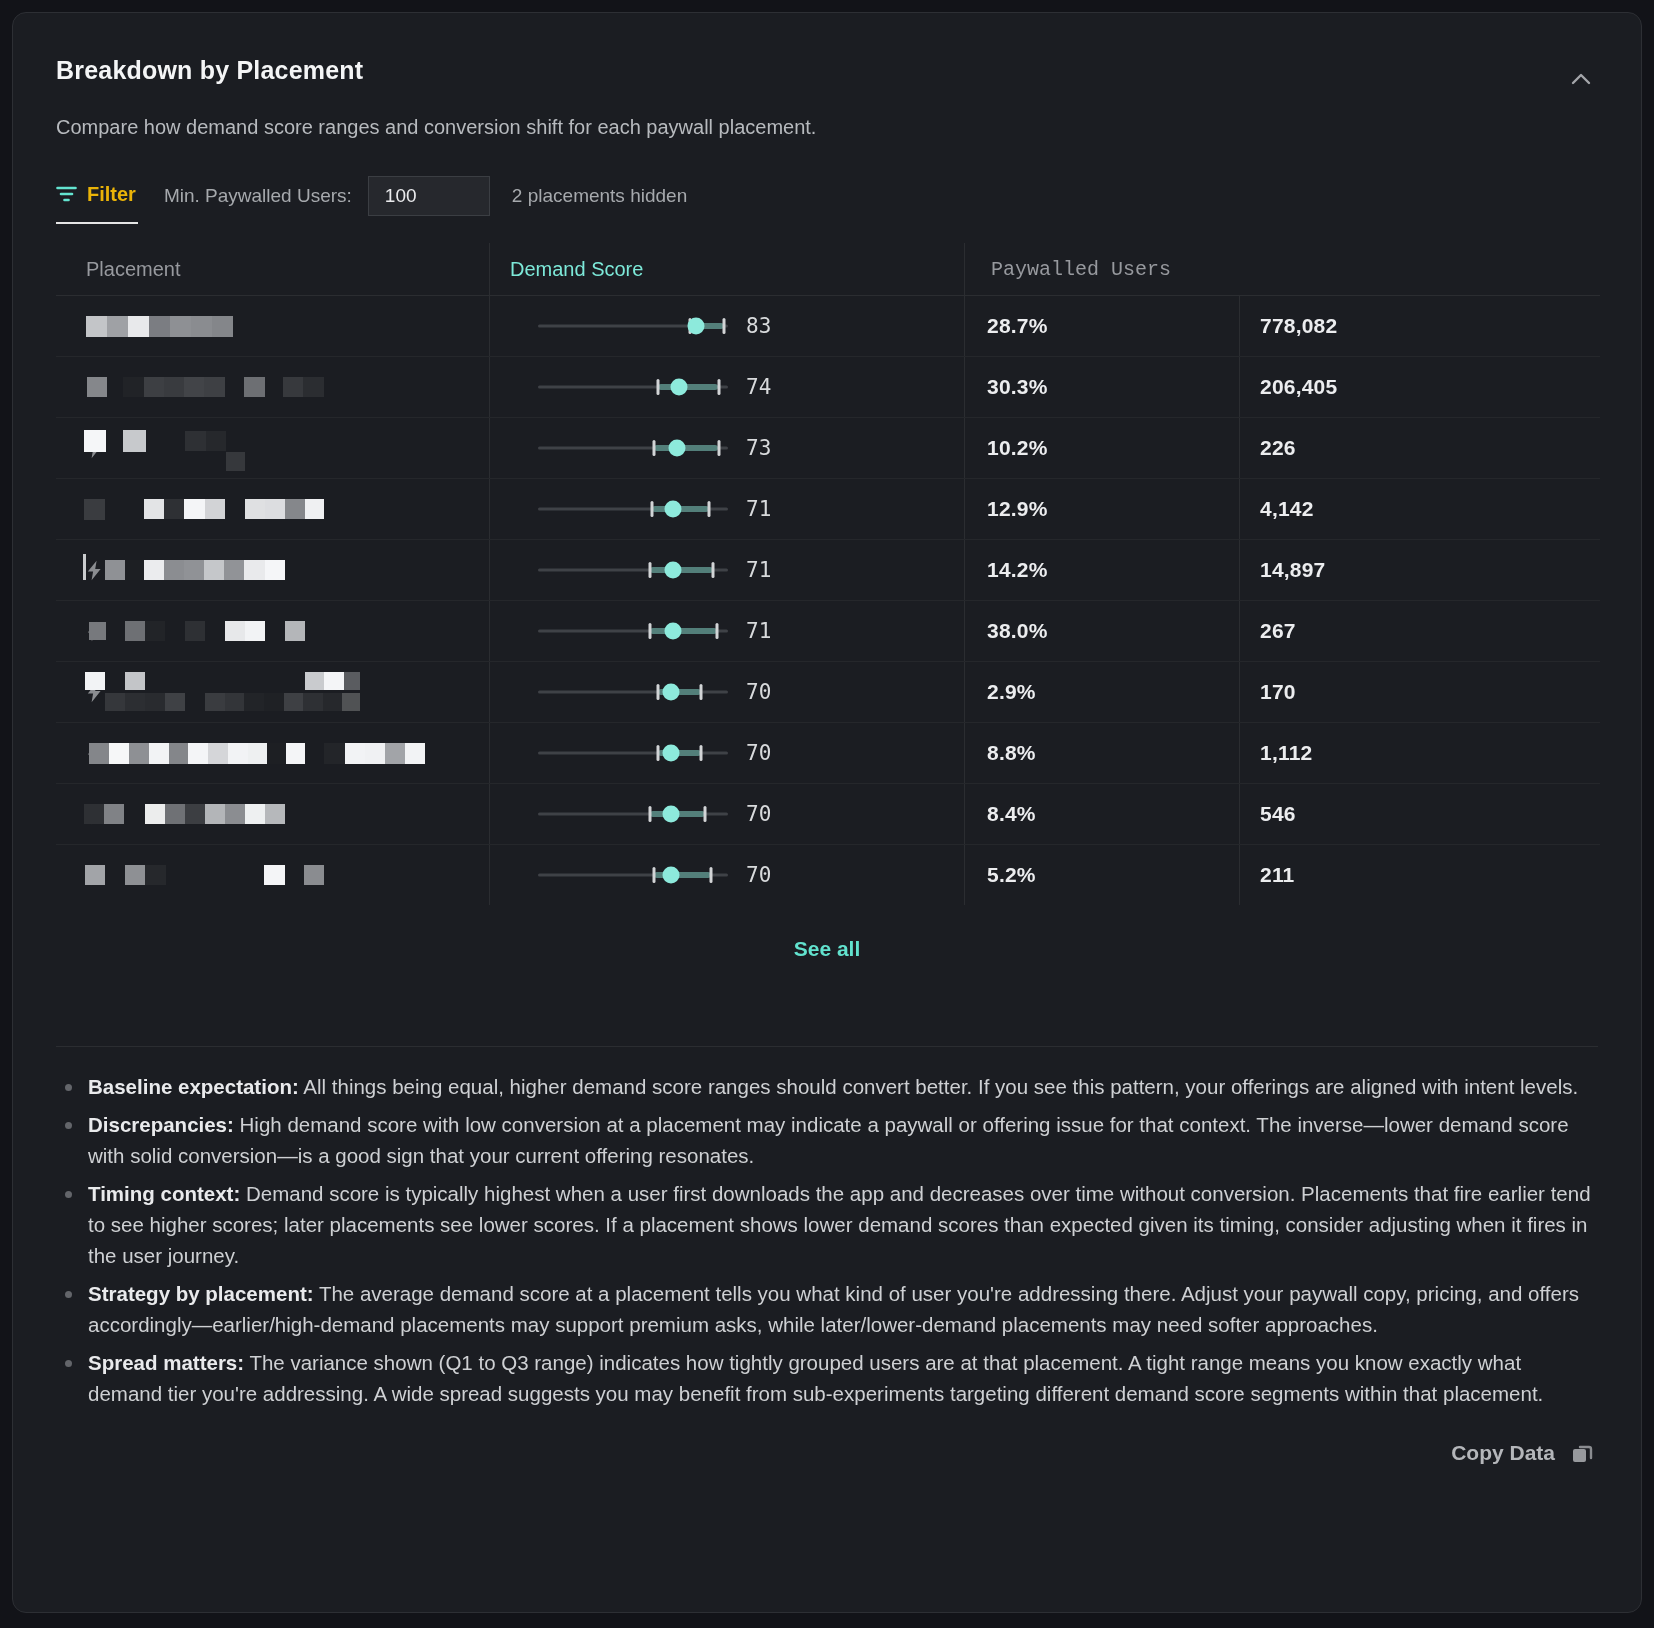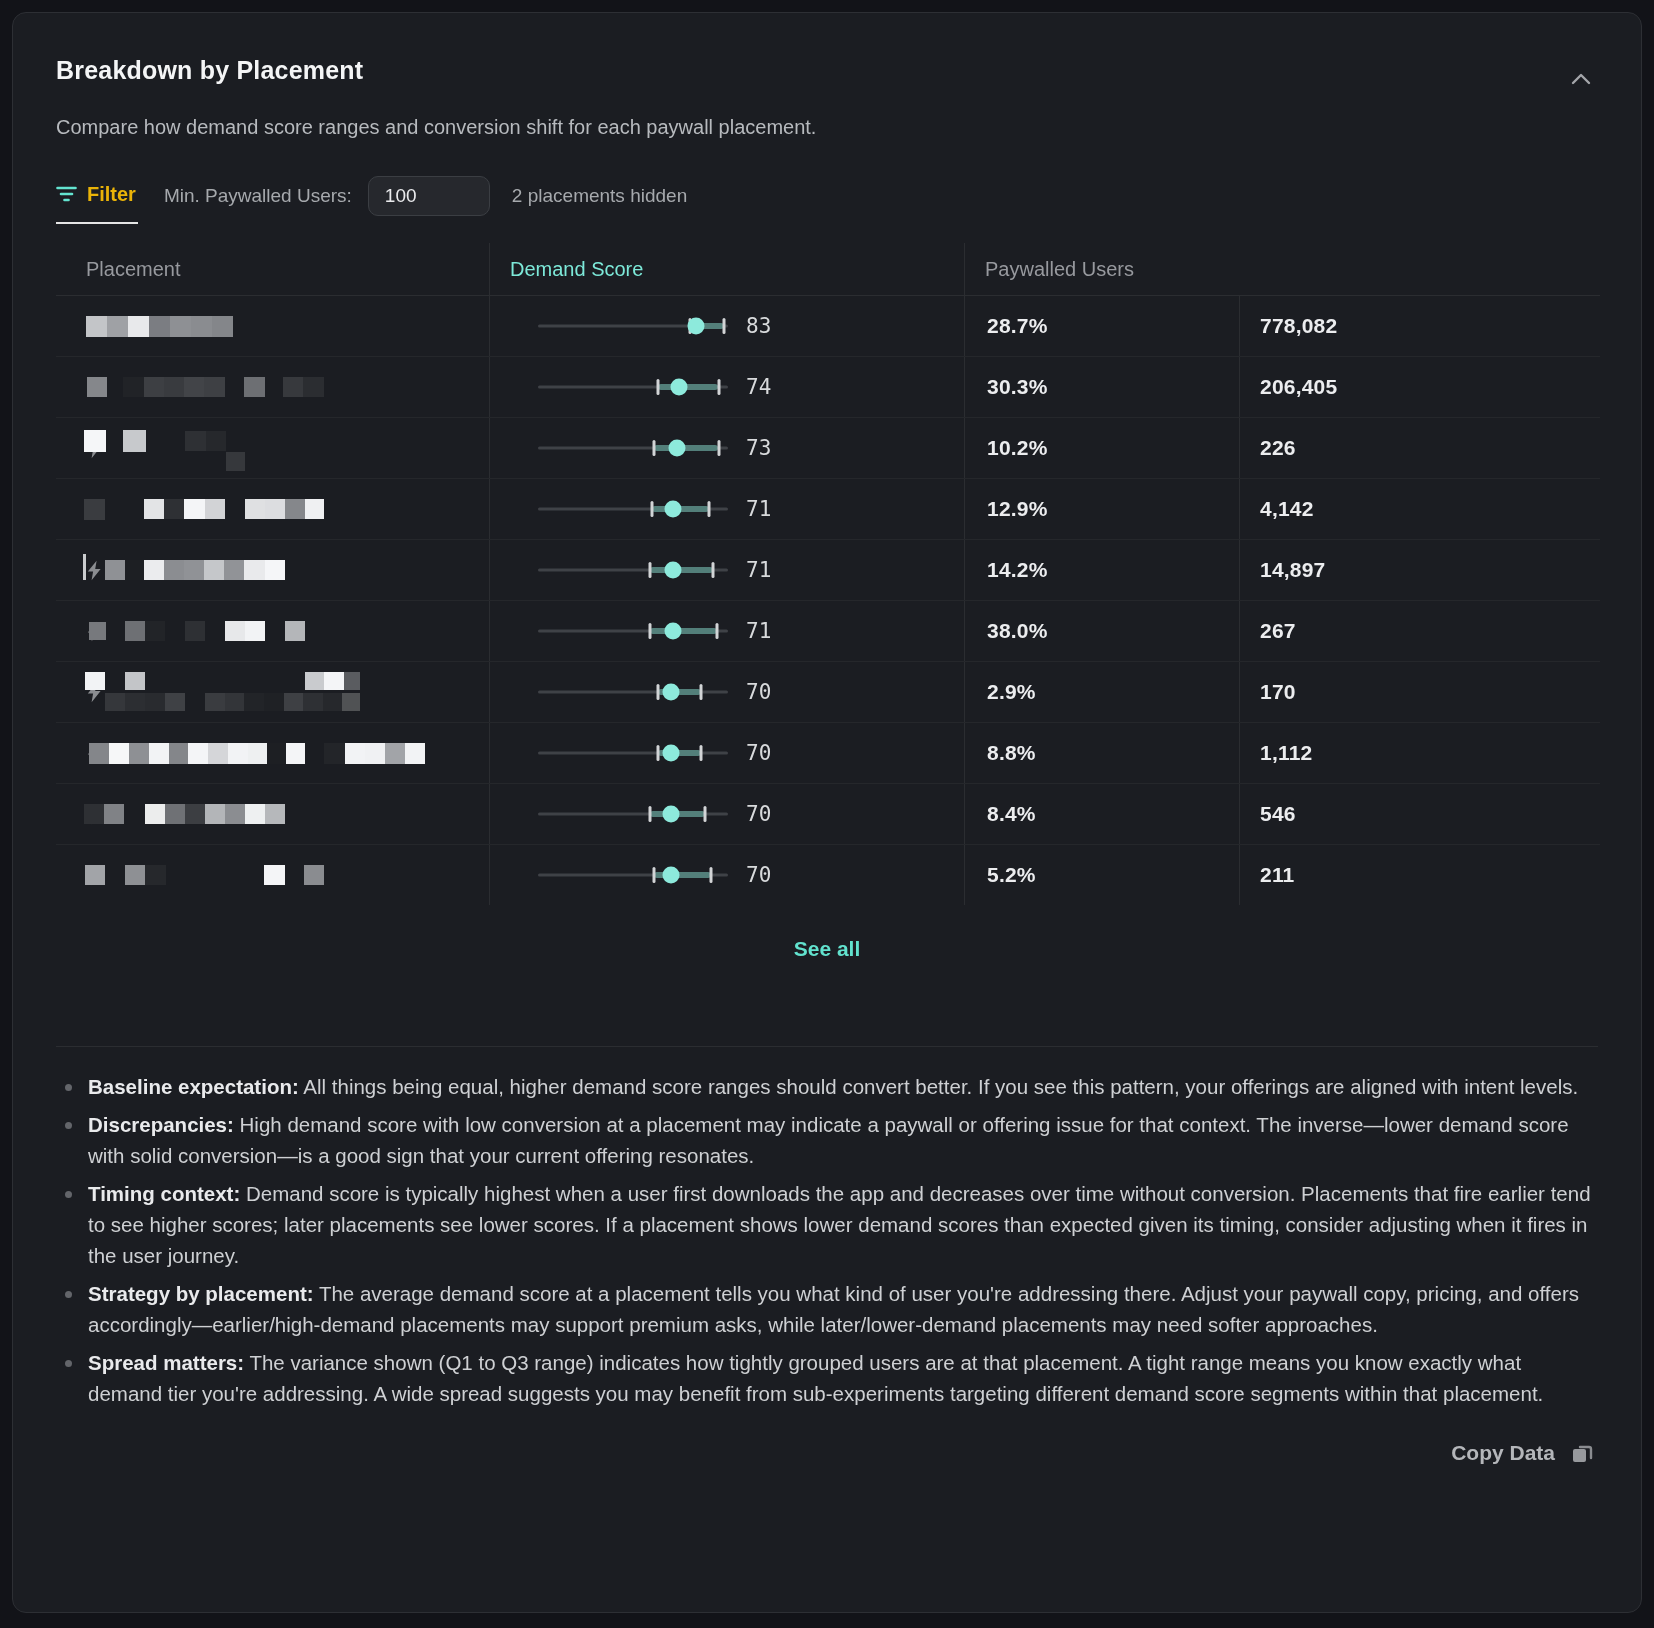--- a/index.html
+++ b/index.html
@@ -30,21 +30,21 @@
   .filter-bar { margin-top:32px; display:flex; align-items:center; height:50px; }
   .filter-tab {
     display:flex; align-items:center; gap:10px;
     padding:0 2px 16px 0; border-bottom:2px solid #e5e5e5;
     color:#eab308; font-weight:700; font-size:20px; cursor:pointer;
     margin-top:14px;
   }
   .min-label { font-size:19px; color:#a6a9ad; margin-left:26px; }
   .min-input {
     margin-left:16px; width:122px; height:40px;
-    background:#26282d; border:1px solid #3b3e43; border-radius:10px;
+    background:#26282d; border:1px solid #3b3e43; border-radius:0;
     color:#e9eaec; font-size:19px; font-family:"Liberation Sans", sans-serif;
     padding:0 16px; outline:none;
   }
   .hidden-note { font-size:19px; color:#a6a9ad; margin-left:22px; }
 
   
   .table { margin-top:22px; width:1544px; }
   .tr { display:grid; grid-template-columns:433px 475px 275px 361px; align-items:stretch; }
   .thead .th {
     font-size:20px; color:#97999e; display:flex; align-items:center; height:52px;
@@ -52,21 +52,21 @@
   .th.demand-h { color:#7de9d9; }
   .td, .th { border-left:1px solid #2b2d31; }
   .td:first-child, .th:first-child { border-left:none; }
   .tbody .tr { border-top:1px solid #25272b; height:61px; }
   .tbody .tr:first-child { border-top:1px solid #2b2d31; }
   .td { display:flex; align-items:center; position:relative; }
   .td.placement { padding-left:30px; }
   .th.placement-h { padding-left:30px; }
   .th.demand-h { padding-left:20px; }
   .th.conv-h { padding-left:22px; }
-  .th.pay-h { padding-left:20px; }
+  .th.pay-h { padding-left:26px;font-family:Liberation Mono, monospace; }
   .td.demand { padding-left:20px; }
   .td.conv { padding-left:22px; }
   .td.pay { padding-left:20px; }
   .cell-val { font-size:21px; font-weight:700; color:#ecedef; letter-spacing:.2px; }
 
   .bolt { flex:0 0 auto; margin-right:0; }
   .blur-wrap { position:absolute; left:30px; top:0; width:380px; height:100%; }
   .blur-block { position:absolute; }
 
   

